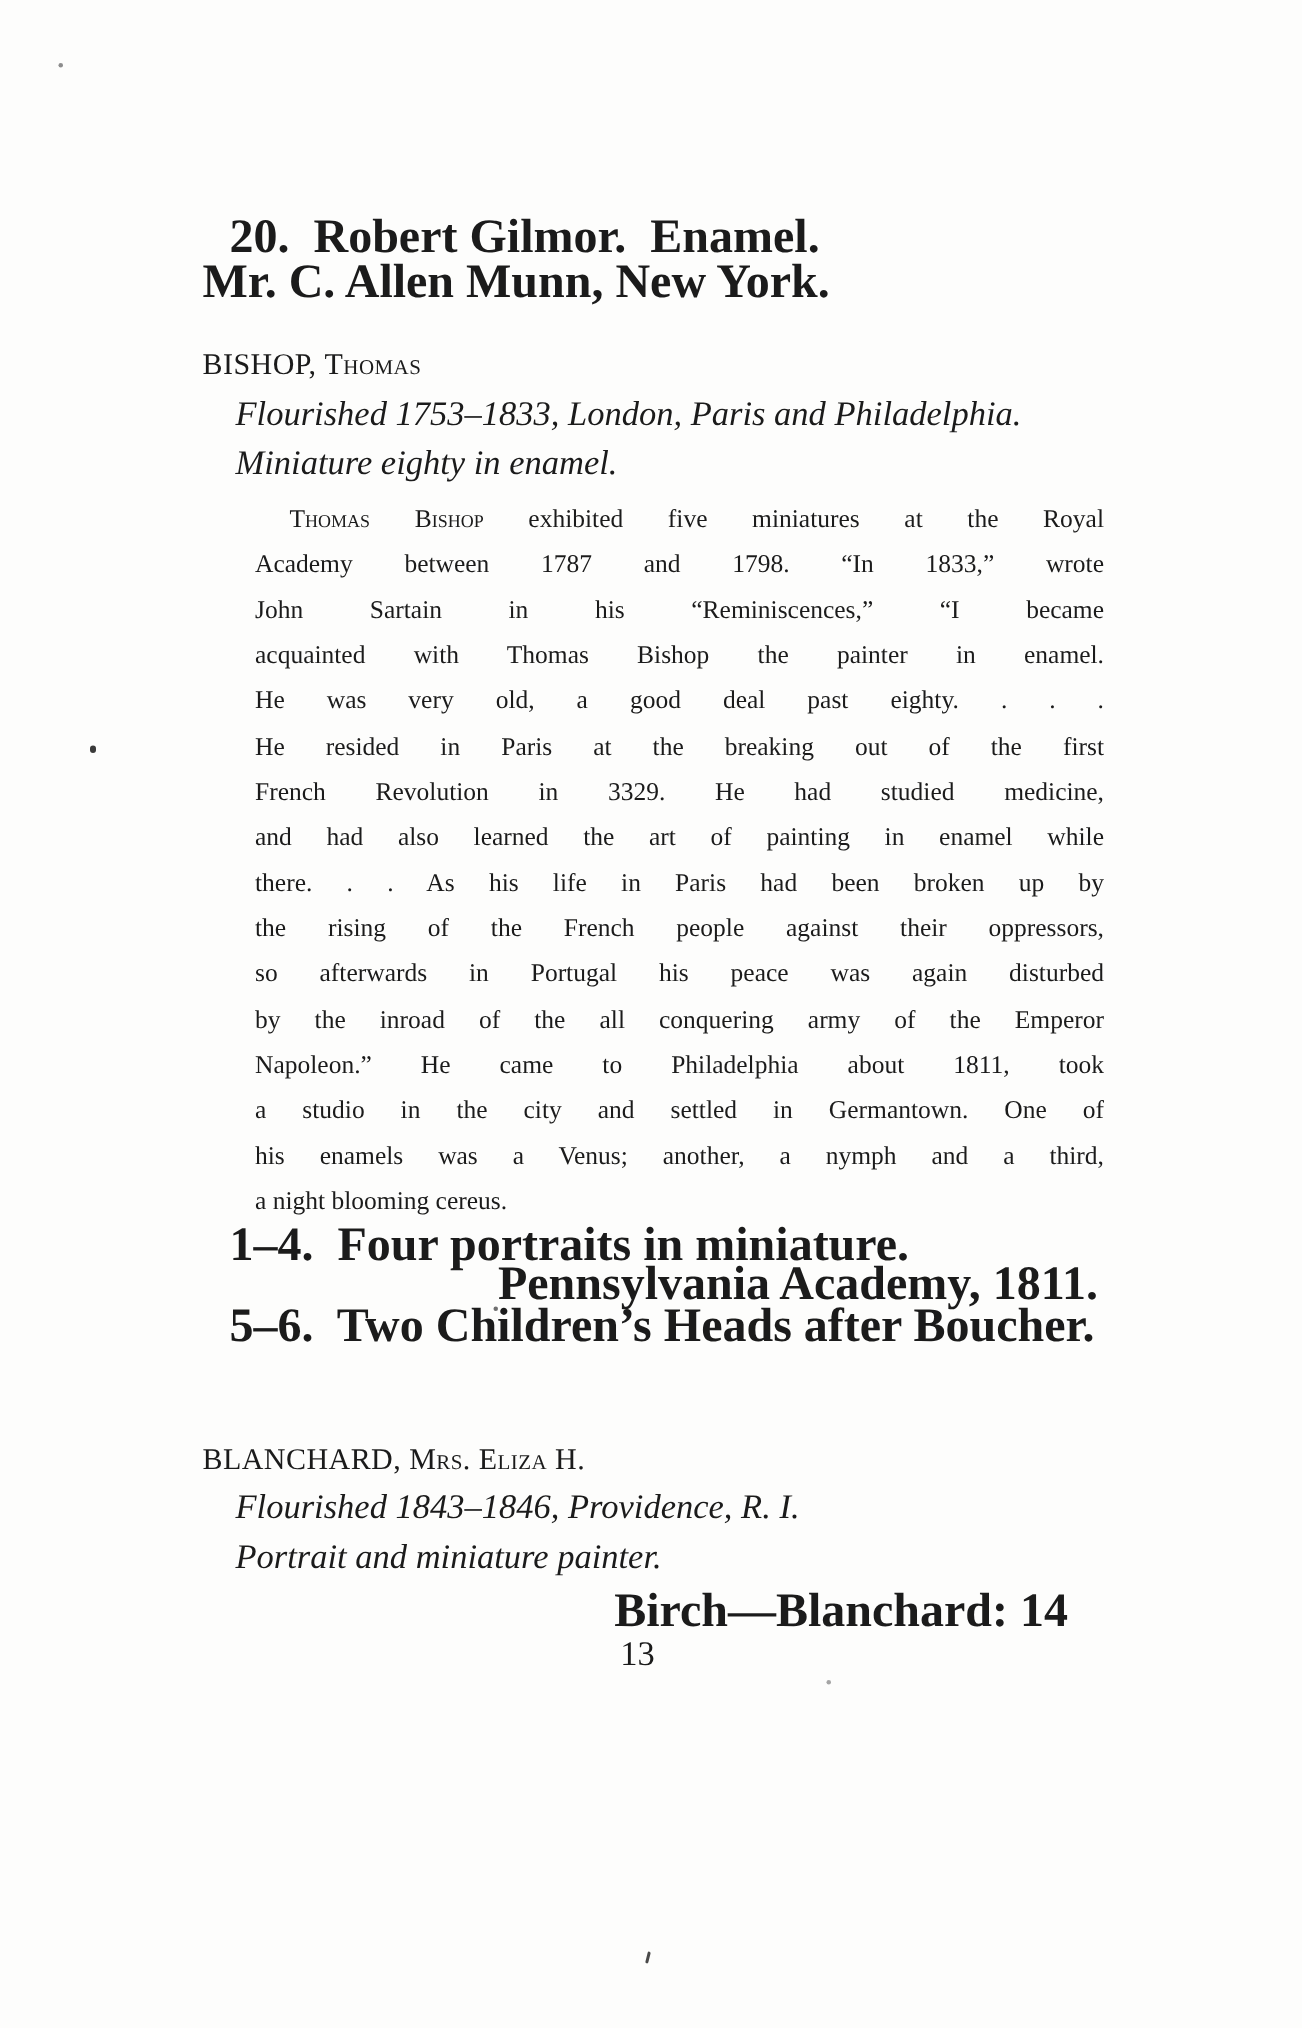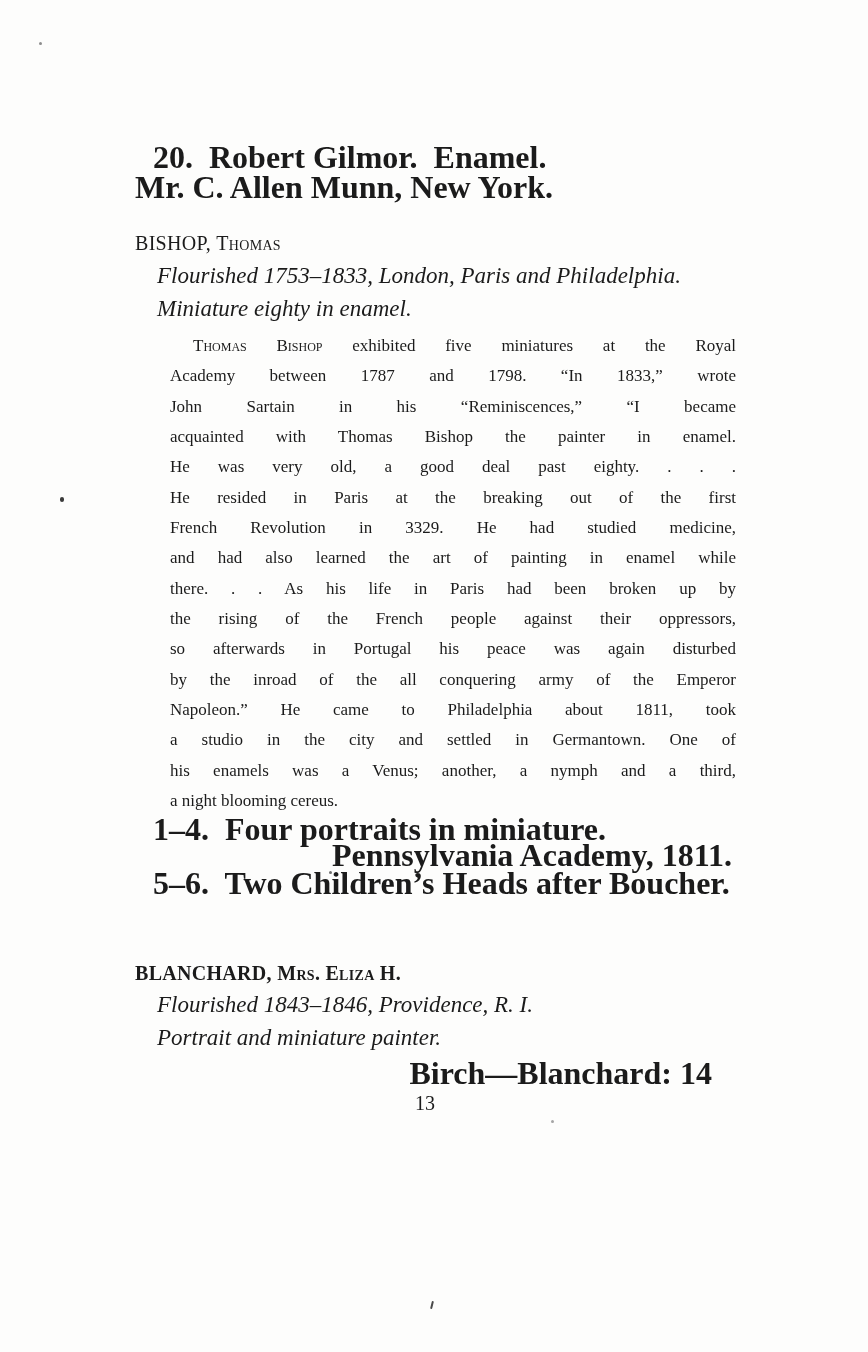--- a/index.html
+++ b/index.html
@@ -29,26 +29,26 @@
   
   #bio{left:170px;top:331px;width:566px;font-size:17px;line-height:30.35px;font-family:Liberation Serif, serif;}
   .pline{text-align:justify;text-align-last:justify;height:30.35px;}
   .pfirst{padding-left:23px;}
   .plast{text-align-last:left;}
 
   #l-cat14{left:153px;top:814px;}
   #l-credit{left:135px;top:840px;width:597px;text-align:right;}
   #l-cat56{left:153px;top:868px;}
 
-  #l-blan-head{left:135px;top:956px;font-weight:bold;}
+  #l-blan-head{left:135px;top:956px;}
   #l-blan-fl{left:157px;top:990px;}
   #l-blan-occ{left:157px;top:1023px;}
 
   #l-signature{left:135px;top:1058px;width:577px;text-align:right;}
-  #l-pageno{left:135px;top:1088px;width:580px;text-align:center;font-size:20px;line-height:30px;}
+  #l-pageno{left:135px;top:1088px;width:580px;text-align:center;font-size:23px;line-height:30px;}
 
   
   .speck{position:absolute;border-radius:50%;}
   #sp1{left:39px;top:42px;width:3px;height:3px;background:#8d8d8d;}
   #sp2{left:60px;top:497px;width:4px;height:5px;background:#3a3a3a;border-radius:2px;}
   #sp3{left:329px;top:871px;width:3px;height:3px;background:#6f6f6f;}
   #sp4{left:551px;top:1120px;width:3px;height:3px;background:#a5a5a5;}
   #sp5{left:431px;top:1301px;width:2px;height:8px;background:#4a4a4a;border-radius:1px;transform:rotate(14deg);}
 </style>
 </head>

